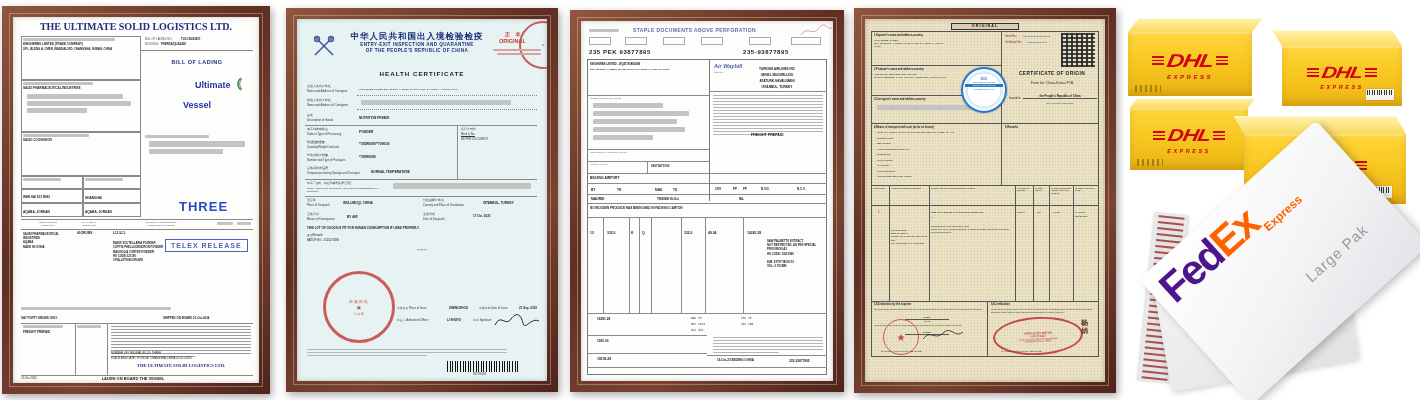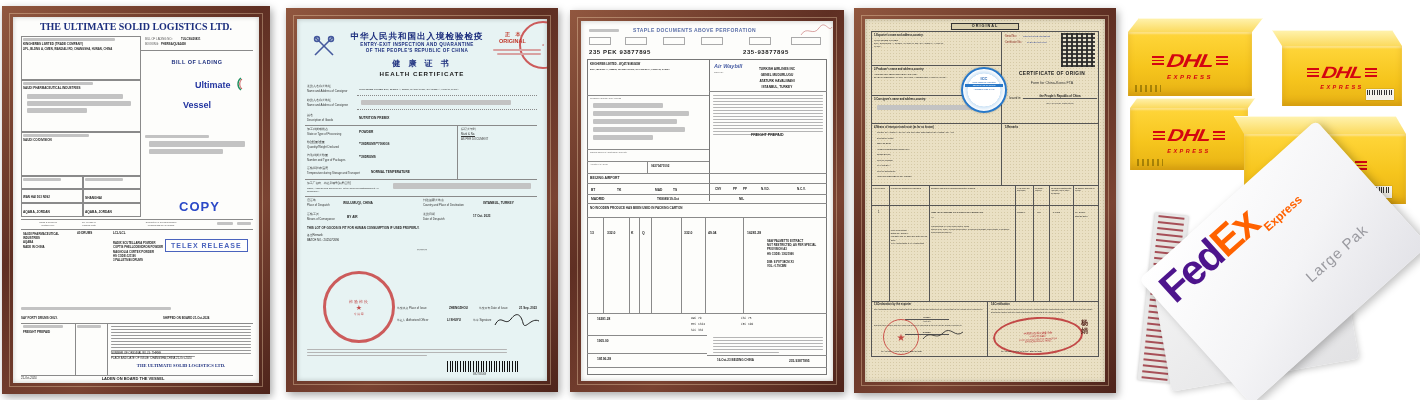--- a/index.html
+++ b/index.html
@@ -124,21 +124,21 @@
       <div class="redact" style="left:72px;top:161px;width:38px;height:2.5px;"></div>
       <div class="box" style="left:8px;top:172px;width:62px;height:14px;"></div>
       <div class="box" style="left:70px;top:172px;width:58px;height:14px;"></div>
       <div class="t b" style="left:10px;top:179px;font-size:3px;">WAN HAI 503 N092</div>
       <div class="t b" style="left:72px;top:179px;font-size:3.2px;">SHANGHAI</div>
       <div class="box" style="left:8px;top:186px;width:62px;height:14px;"></div>
       <div class="box" style="left:70px;top:186px;width:58px;height:14px;"></div>
       <div class="t b" style="left:10px;top:193px;font-size:3.2px;">AQABA, JORDAN</div>
       <div class="t b" style="left:72px;top:193px;font-size:3.2px;">AQABA, JORDAN</div>
 
-      <div class="t b blue" style="left:166px;top:182px;font-size:13px;letter-spacing:1px;">COPY</div>
+      <div class="t b blue" style="left:166px;top:182px;font-size:13px;letter-spacing:1px;">THREE</div>
 
       <div class="hline" style="left:8px;top:202px;width:232px;"></div>
       <div class="hline" style="left:8px;top:212px;width:232px;"></div>
       <div class="t c" style="left:10px;top:204px;width:50px;font-size:2.2px;color:#555;">Marks &amp; Numbers<br>Container No.</div>
       <div class="t c" style="left:62px;top:204px;width:28px;font-size:2.2px;color:#555;">No. of Pkgs or<br>Packing Units</div>
       <div class="t c" style="left:96px;top:204px;width:104px;font-size:2.2px;color:#555;">Description of Goods/Packages<br>FURNISHED BY SHIPPER</div>
       <div class="redact" style="left:204px;top:205px;width:16px;height:3px;"></div>
       <div class="redact" style="left:224px;top:205px;width:14px;height:3px;"></div>
       <div class="t b pre" style="left:10px;top:215px;font-size:2.8px;line-height:1.5;">SAUDI PHARMACEUTICAL
 INDUSTRIES
@@ -197,21 +197,20 @@
         </g>
       </svg>
       <div class="t b c navy" style="left:30px;top:12px;width:180px;font-size:8.5px;letter-spacing:1px;">中华人民共和国出入境检验检疫</div>
       <div class="t b c navy" style="left:30px;top:23px;width:180px;font-size:4.6px;letter-spacing:.4px;">ENTRY-EXIT INSPECTION AND QUARANTINE</div>
       <div class="t b c navy" style="left:30px;top:29px;width:180px;font-size:4.6px;letter-spacing:.4px;">OF THE PEOPLE'S REPUBLIC OF CHINA</div>
       <div class="t b red" style="left:208px;top:12px;font-size:5px;letter-spacing:2px;">正 本</div>
       <div class="t b red" style="left:202px;top:19px;font-size:5.5px;">ORIGINAL</div>
       <div class="seal-circle" style="left:222px;top:2px;width:44px;height:44px;font-size:3px;">★</div>
       <div class="redact" style="left:196px;top:30px;width:48px;height:2.4px;background:#d8a2a2;"></div>
       <div class="redact" style="left:200px;top:34px;width:44px;height:2.4px;background:#d8a2a2;"></div>
-      <div class="t b c navy" style="left:0;right:0;top:40px;font-size:8px;letter-spacing:3px;">健 康 证 书</div>
       <div class="t b c" style="left:0;right:0;top:51px;font-size:6.2px;letter-spacing:1px;color:#1a1a1a;">HEALTH CERTIFICATE</div>
 
       <div class="t" style="left:10px;top:66px;font-size:3px;color:#333;">发货人名称及地址</div>
       <div class="t" style="left:10px;top:71px;font-size:2.8px;color:#333;">Name and Address of Consignor</div>
       <div class="t" style="left:62px;top:69px;width:176px;font-size:2.4px;color:#222;">KINGHERBS LIMITED   2/FL, BLDNG A, CMEN, WANJIALI RD, CHANGSHA, HUNAN, CHINA</div>
       <div class="hline" style="left:60px;top:76px;width:180px;border-top-style:dotted;"></div>
 
       <div class="t" style="left:10px;top:80px;font-size:3px;color:#333;">收货人名称及地址</div>
       <div class="t" style="left:10px;top:85px;font-size:2.8px;color:#333;">Name and Address of Consignee</div>
       <div class="redact" style="left:64px;top:81px;width:150px;height:5px;"></div>

